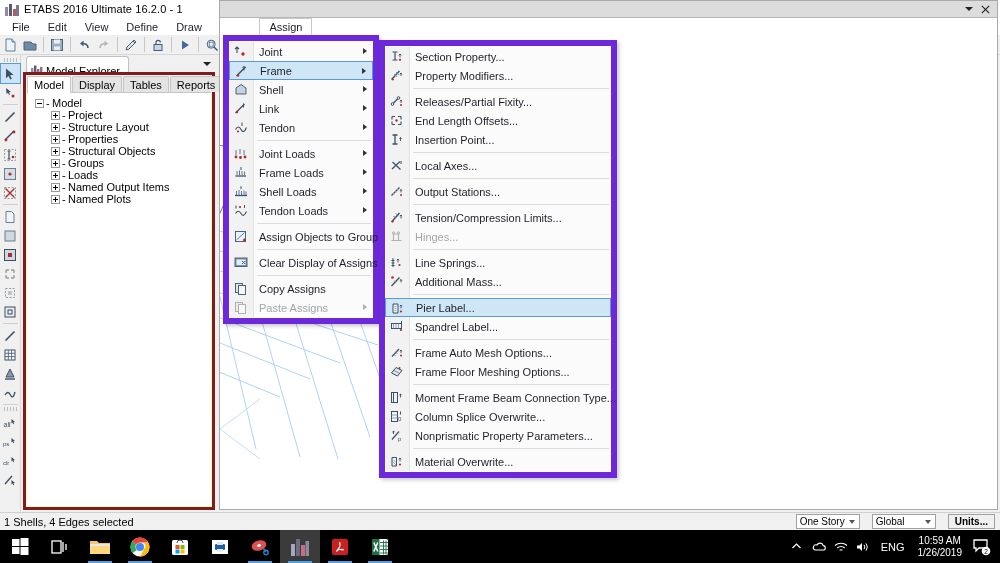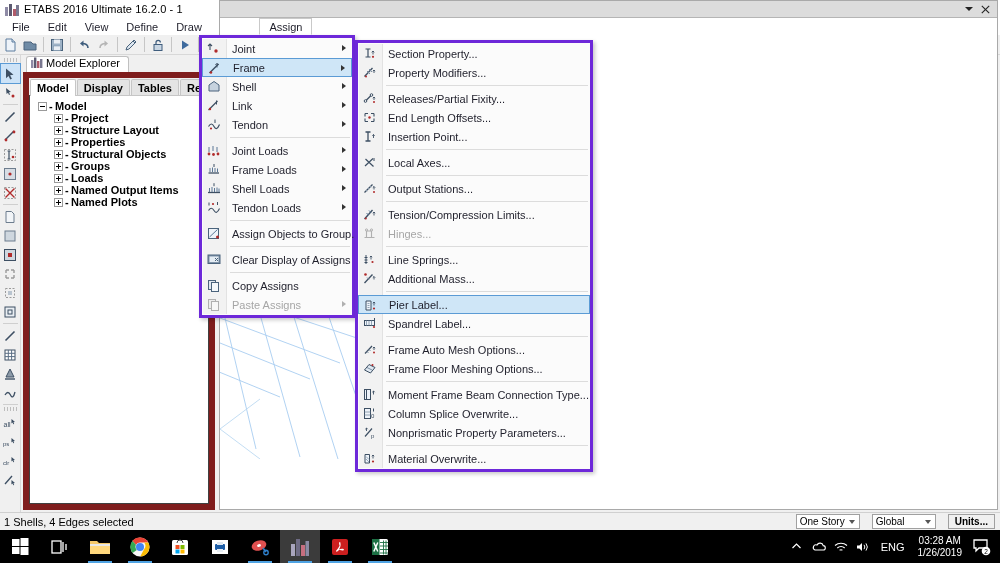--- a/index.html
+++ b/index.html
@@ -83,33 +83,33 @@
 
   
   .explorer {
     position: absolute; top: 55px; left: 21px; width: 196px; height: 457px;
     background: #f0f0f0;
   }
   .exp-tabrow { position: relative; height: 17px; }
   .exp-tab {
     position: absolute; left: 5px; top: 1px; height: 28px;
     background: #fff; border: 1px solid #c0c0c0; border-bottom: none;
-    border-radius: 3px 3px 0 0; display: flex; align-items: flex-start; padding: 0 8px 0 4px;
+    border-radius: 3px 3px 0 0; display: flex; align-items: center; padding: 0 8px 0 4px;
     font-size: 11px; color: #000;
   }
   .exp-tab .mini {
     width: 12px; height: 11px; margin-right: 3px; position: relative; overflow: hidden;
   }
   .exp-pin { position: absolute; right: 4px; top: 3px; width: 12px; height: 12px;
     display:flex; align-items:center; justify-content:center; }
   .exp-pin:after { content:""; border-left:4px solid transparent; border-right:4px solid transparent;
     border-top:4px solid #222; }
   .exp-body {
     position: absolute; top: 17px; left: 2px; right: 2px; bottom: 2px;
-    background: #404040; border: 6px solid #7f1d1d; font-weight: bold;
+    background: #fef9c3; border: 3px solid #7f1d1d;
   }
   .exp-tabs2 { display: flex; height: 17px; padding-left: 1px; padding-top: 1px; background: #f0f0f0; }
   .exp-t2 {
     padding: 0 6px; font-size: 11px; color: #000; display:flex; align-items:center;
     border: 1px solid #c6c6c6; border-bottom: none; background: #e4e4e4;
     border-radius: 2px 2px 0 0; margin-right: 1px; height: 16px;
   }
   .exp-t2.active { background: #ffffff; position: relative; z-index: 2; height: 17px; }
   .tree {
     position: absolute; top: 17px; left: 1px; right: 1px; bottom: 1px;
@@ -167,22 +167,22 @@
   .tb-item.active { background: #3b3b3b; }
   .tb-item .underline { position:absolute; bottom:0; left:8px; right:8px; height:2px; background:#4fa3e3; }
   .tray { margin-left: auto; display: flex; align-items: center; color: #fff; padding-right: 4px; }
   .tray-ico { width: 22px; height: 33px; display:flex; align-items:center; justify-content:center; }
   .tray-lang { font-size: 11px; color:#fff; padding: 0 7px; }
   .tray-clock { font-size: 10px; color:#fff; text-align:center; line-height:12px; padding: 0 6px; }
   .tray-notif { width: 28px; height: 33px; display:flex; align-items:center; justify-content:center; position:relative; }
 
   
   .dropmenu {
-    position: absolute; background: #fbfbfb; border: 3px solid #6d28d9;
-    box-shadow: 2px 2px 4px rgba(0,0,0,0.22); z-index: 100; padding: 1px 0;
+    position: absolute; background: #fbfbfb; border: 6px solid #6d28d9;
+    box-shadow: 2px 2px 4px rgba(0,0,0,0.22); z-index: 100; padding: 1px 0; margin-left: 24px;
   }
   .dropmenu .gutter {
     position: absolute; left: 1px; top: 1px; bottom: 1px; width: 24px;
     background: #f2f2f2; border-right: 1px solid #e2e2e2;
   }
   .mrow {
     position: relative; display: flex; align-items: center; height: 19px;
     padding-left: 30px; padding-right: 16px; font-size: 11px; color: #1f1f2b;
     z-index: 2; white-space: nowrap;
   }
@@ -1259,21 +1259,21 @@
           </svg>
       </div>
       <div class="tray-ico">
         <svg width="14" height="12" viewBox="0 0 14 12">
             <path d="M1 4.5h2.4L6 2v8L3.4 7.5H1z" fill="#fff"></path>
             <path d="M8 3.8a3.6 3.6 0 0 1 0 4.4M10 2.4a6 6 0 0 1 0 7.2" fill="none" stroke="#fff" stroke-width="1"></path>
           </svg>
       </div>
       <div class="tray-lang">ENG</div>
       <div class="tray-clock">
-        <div>03:28 AM</div>
+        <div>10:59 AM</div>
         <div>1/26/2019</div>
       </div>
       <div class="tray-notif">
         <svg width="20" height="18" viewBox="0 0 20 18">
           <path d="M2 2h13v8H7l-3 3v-3H2z" fill="none" stroke="#fff" stroke-width="1.3"></path>
           <circle cx="14" cy="13" r="4.3" fill="#fff"></circle>
           <text x="14" y="15.6" font-size="6.5" fill="#000" text-anchor="middle" font-family="Liberation Sans, sans-serif">2</text>
         </svg>
       </div>
     </div>

